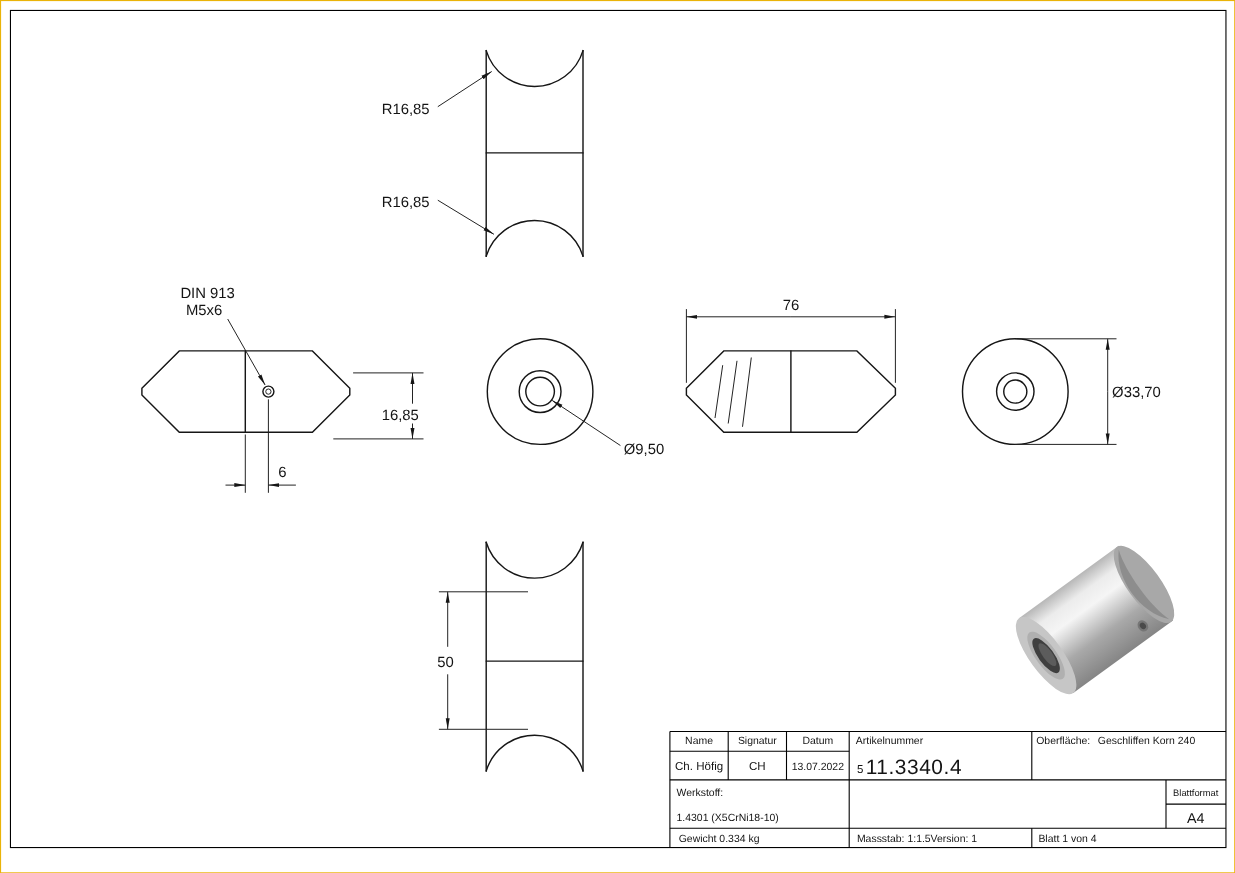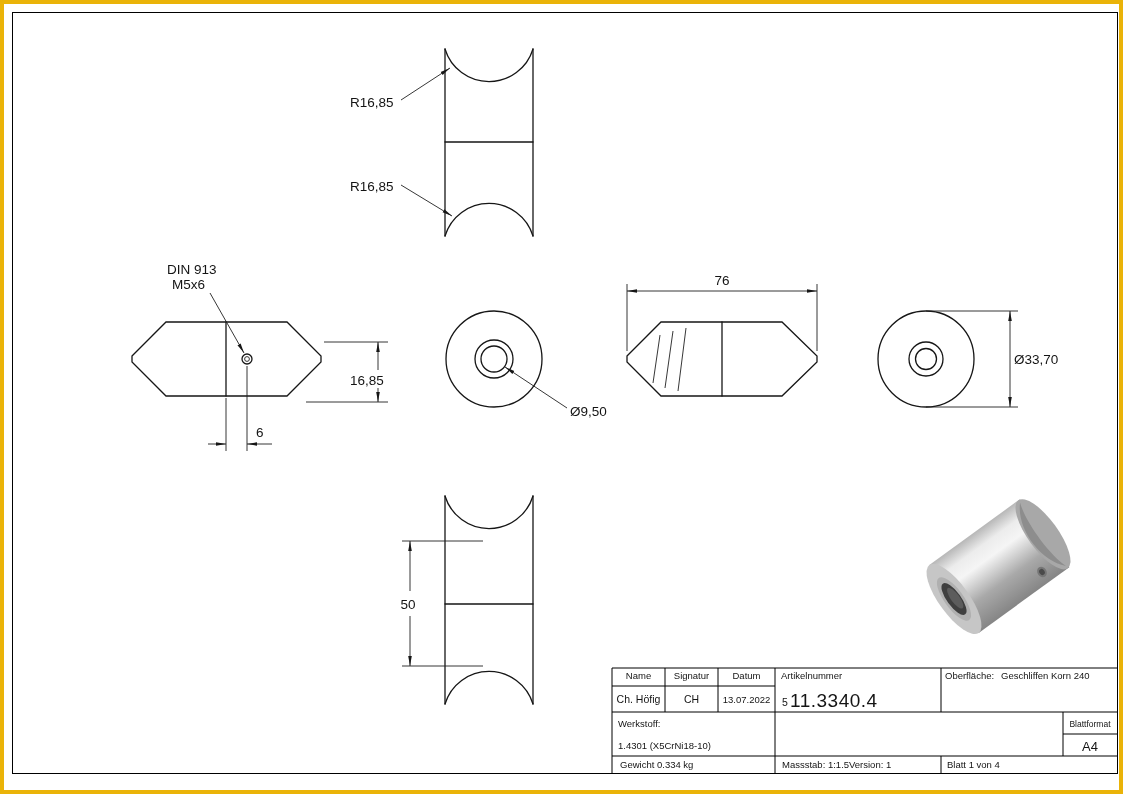--- a/index.html
+++ b/index.html
@@ -1,18 +1,18 @@
 <!DOCTYPE html>
 <html><head>
 <meta charset="utf-8">
 <style>
   html,body{margin:0;padding:0;background:#ffffff;}
   #page{
     position:relative;width:1123px;height:794px;background:#ffffff;
-    border:4px solid #eab308;box-sizing:border-box;overflow:hidden;
+    border:1px solid #eab308;box-sizing:border-box;overflow:hidden;
     font-family:"Liberation Sans","DejaVu Sans",sans-serif;color:#ec4899;
   }
   svg text{fill:#141414;font-family:"Liberation Sans","DejaVu Sans",sans-serif;}
   .ol{stroke:#161616;stroke-width:1.3;fill:none;stroke-linecap:round;}
   .thin{stroke:#202020;stroke-width:0.9;fill:none;}
   .tbl{stroke:#000;stroke-width:1;fill:none;}
   .dimtxt{font-size:13.5px;}
   .t9{font-size:9.5px;}
   .t85{font-size:8.5px;}
   .t10{font-size:10.5px;}

